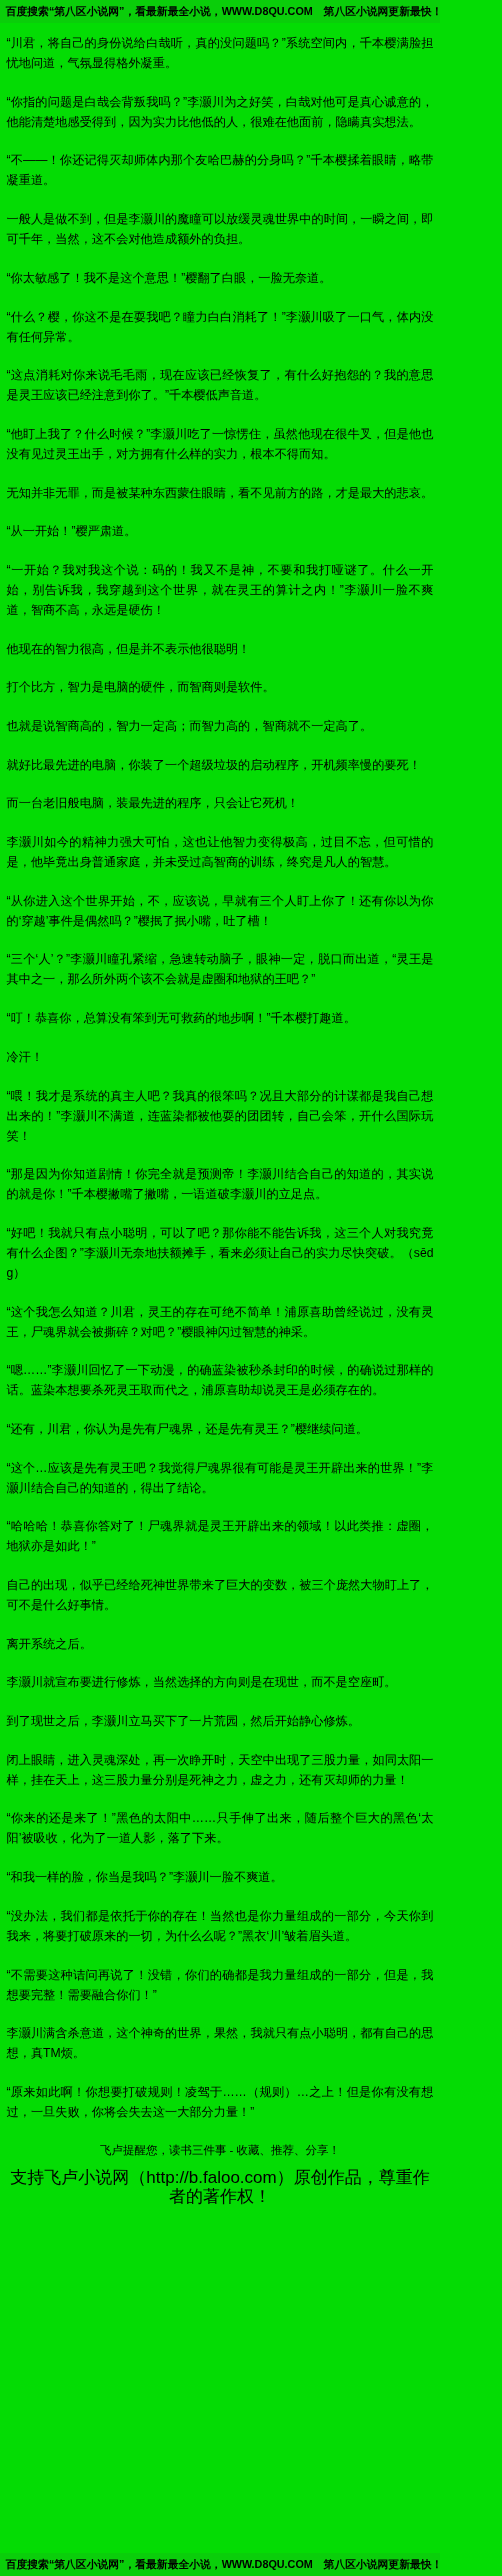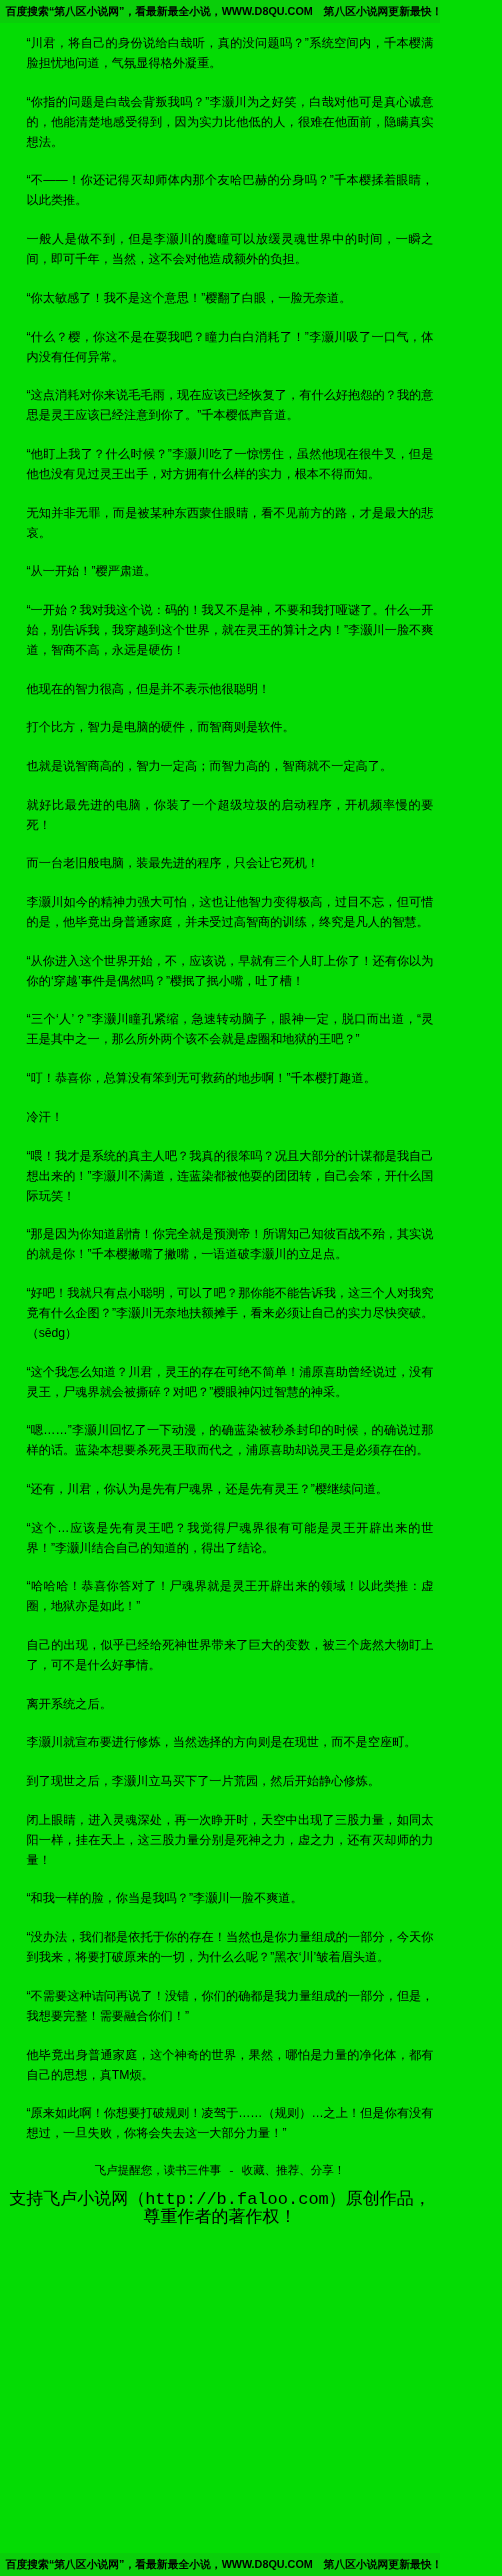--- a/index.html
+++ b/index.html
@@ -26,84 +26,83 @@
     overflow: hidden;
   }
   .bottombar {
     position: absolute;
     bottom: 0;
     left: 0;
     right: 0;
   }
   .content {
     padding: 10px 6.5px 0 6.5px;
-    margin-left: 20px;
   }
   .para {
     font-size: 12.2px;
     line-height: 20px;
     margin: 0 0 18.7px 0;
     text-align: justify;
     word-break: break-all;
   }
   .notice {
     font-size: 11.5px;
     line-height: 18.7px;
     text-align: center;
     margin: 10px 5.7px;
-    font-family: Liberation Mono, monospace;
   }
   .notice.support { font-size: 17px; }
 </style>
 </head>
 <body>
 
 <div class="page">
 
   <div class="topbar">百度搜索“第八区小说网”，看最新最全小说，WWW.D8QU.COM　第八区小说网更新最快！</div>
 
   <div class="content">
       <p class="para">“川君，将自己的身份说给白哉听，真的没问题吗？”系统空间内，千本樱满脸担忧地问道，气氛显得格外凝重。</p>
       <p class="para">“你指的问题是白哉会背叛我吗？”李灏川为之好笑，白哉对他可是真心诚意的，他能清楚地感受得到，因为实力比他低的人，很难在他面前，隐瞒真实想法。</p>
-      <p class="para">“不——！你还记得灭却师体内那个友哈巴赫的分身吗？”千本樱揉着眼睛，以此类推。</p>
+      <p class="para">“不——！你还记得灭却师体内那个友哈巴赫的分身吗？”千本樱揉着眼睛，略带凝重道。</p>
       <p class="para">一般人是做不到，但是李灏川的魔瞳可以放缓灵魂世界中的时间，一瞬之间，即可千年，当然，这不会对他造成额外的负担。</p>
       <p class="para">“你太敏感了！我不是这个意思！”樱翻了白眼，一脸无奈道。</p>
       <p class="para">“什么？樱，你这不是在耍我吧？瞳力白白消耗了！”李灏川吸了一口气，体内没有任何异常。</p>
       <p class="para">“这点消耗对你来说毛毛雨，现在应该已经恢复了，有什么好抱怨的？我的意思是灵王应该已经注意到你了。”千本樱低声音道。</p>
       <p class="para">“他盯上我了？什么时候？”李灏川吃了一惊愣住，虽然他现在很牛叉，但是他也没有见过灵王出手，对方拥有什么样的实力，根本不得而知。</p>
       <p class="para">无知并非无罪，而是被某种东西蒙住眼睛，看不见前方的路，才是最大的悲哀。</p>
       <p class="para">“从一开始！”樱严肃道。</p>
       <p class="para">“一开始？我对我这个说：码的！我又不是神，不要和我打哑谜了。什么一开始，别告诉我，我穿越到这个世界，就在灵王的算计之内！”李灏川一脸不爽道，智商不高，永远是硬伤！</p>
       <p class="para">他现在的智力很高，但是并不表示他很聪明！</p>
       <p class="para">打个比方，智力是电脑的硬件，而智商则是软件。</p>
       <p class="para">也就是说智商高的，智力一定高；而智力高的，智商就不一定高了。</p>
       <p class="para">就好比最先进的电脑，你装了一个超级垃圾的启动程序，开机频率慢的要死！</p>
       <p class="para">而一台老旧般电脑，装最先进的程序，只会让它死机！</p>
       <p class="para">李灏川如今的精神力强大可怕，这也让他智力变得极高，过目不忘，但可惜的是，他毕竟出身普通家庭，并未受过高智商的训练，终究是凡人的智慧。</p>
       <p class="para">“从你进入这个世界开始，不，应该说，早就有三个人盯上你了！还有你以为你的‘穿越’事件是偶然吗？”樱抿了抿小嘴，吐了槽！</p>
       <p class="para">“三个‘人’？”李灏川瞳孔紧缩，急速转动脑子，眼神一定，脱口而出道，“灵王是其中之一，那么所外两个该不会就是虚圈和地狱的王吧？”</p>
       <p class="para">“叮！恭喜你，总算没有笨到无可救药的地步啊！”千本樱打趣道。</p>
       <p class="para">冷汗！</p>
       <p class="para">“喂！我才是系统的真主人吧？我真的很笨吗？况且大部分的计谋都是我自己想出来的！”李灏川不满道，连蓝染都被他耍的团团转，自己会笨，开什么国际玩笑！</p>
-      <p class="para">“那是因为你知道剧情！你完全就是预测帝！所谓知己知彼百战不殆，其实说的就是你！”千本樱撇嘴了撇嘴，一语道破李灏川的立足点。</p>
+      <p class="para">“那是因为你知道剧情！你完全就是预测帝！李灏川结合自己的知道的，其实说的就是你！”千本樱撇嘴了撇嘴，一语道破李灏川的立足点。</p>
       <p class="para">“好吧！我就只有点小聪明，可以了吧？那你能不能告诉我，这三个人对我究竟有什么企图？”李灏川无奈地扶额摊手，看来必须让自己的实力尽快突破。（sēdg）</p>
       <p class="para">“这个我怎么知道？川君，灵王的存在可绝不简单！浦原喜助曾经说过，没有灵王，尸魂界就会被撕碎？对吧？”樱眼神闪过智慧的神采。</p>
       <p class="para">“嗯……”李灏川回忆了一下动漫，的确蓝染被秒杀封印的时候，的确说过那样的话。蓝染本想要杀死灵王取而代之，浦原喜助却说灵王是必须存在的。</p>
       <p class="para">“还有，川君，你认为是先有尸魂界，还是先有灵王？”樱继续问道。</p>
       <p class="para">“这个…应该是先有灵王吧？我觉得尸魂界很有可能是灵王开辟出来的世界！”李灏川结合自己的知道的，得出了结论。</p>
       <p class="para">“哈哈哈！恭喜你答对了！尸魂界就是灵王开辟出来的领域！以此类推：虚圈，地狱亦是如此！”</p>
       <p class="para">自己的出现，似乎已经给死神世界带来了巨大的变数，被三个庞然大物盯上了，可不是什么好事情。</p>
       <p class="para">离开系统之后。</p>
       <p class="para">李灏川就宣布要进行修炼，当然选择的方向则是在现世，而不是空座町。</p>
       <p class="para">到了现世之后，李灏川立马买下了一片荒园，然后开始静心修炼。</p>
       <p class="para">闭上眼睛，进入灵魂深处，再一次睁开时，天空中出现了三股力量，如同太阳一样，挂在天上，这三股力量分别是死神之力，虚之力，还有灭却师的力量！</p>
+      <p class="para">“你来的还是来了！”黑色的太阳中……只手伸了出来，随后整个巨大的黑色‘太阳’被吸收，化为了一道人影，落了下来。</p>
       <p class="para">“和我一样的脸，你当是我吗？”李灏川一脸不爽道。</p>
       <p class="para">“没办法，我们都是依托于你的存在！当然也是你力量组成的一部分，今天你到我来，将要打破原来的一切，为什么么呢？”黑衣‘川’皱着眉头道。</p>
       <p class="para">“不需要这种诘问再说了！没错，你们的确都是我力量组成的一部分，但是，我想要完整！需要融合你们！”</p>
-      <p class="para">他毕竟出身普通家庭，这个神奇的世界，果然，哪怕是力量的净化体，都有自己的思想，真TM烦。</p>
+      <p class="para">李灏川满含杀意道，这个神奇的世界，果然，我就只有点小聪明，都有自己的思想，真TM烦。</p>
       <p class="para">“原来如此啊！你想要打破规则！凌驾于……（规则）…之上！但是你有没有想过，一旦失败，你将会失去这一大部分力量！”</p>
     </div>
 
   <div class="notice reminder">飞卢提醒您，读书三件事 - 收藏、推荐、分享！</div>
 
   <div class="notice support">支持飞卢小说网（http://b.faloo.com）原创作品，尊重作者的著作权！</div>
 
   <div class="bottombar">百度搜索“第八区小说网”，看最新最全小说，WWW.D8QU.COM　第八区小说网更新最快！</div>
 
 </div>

